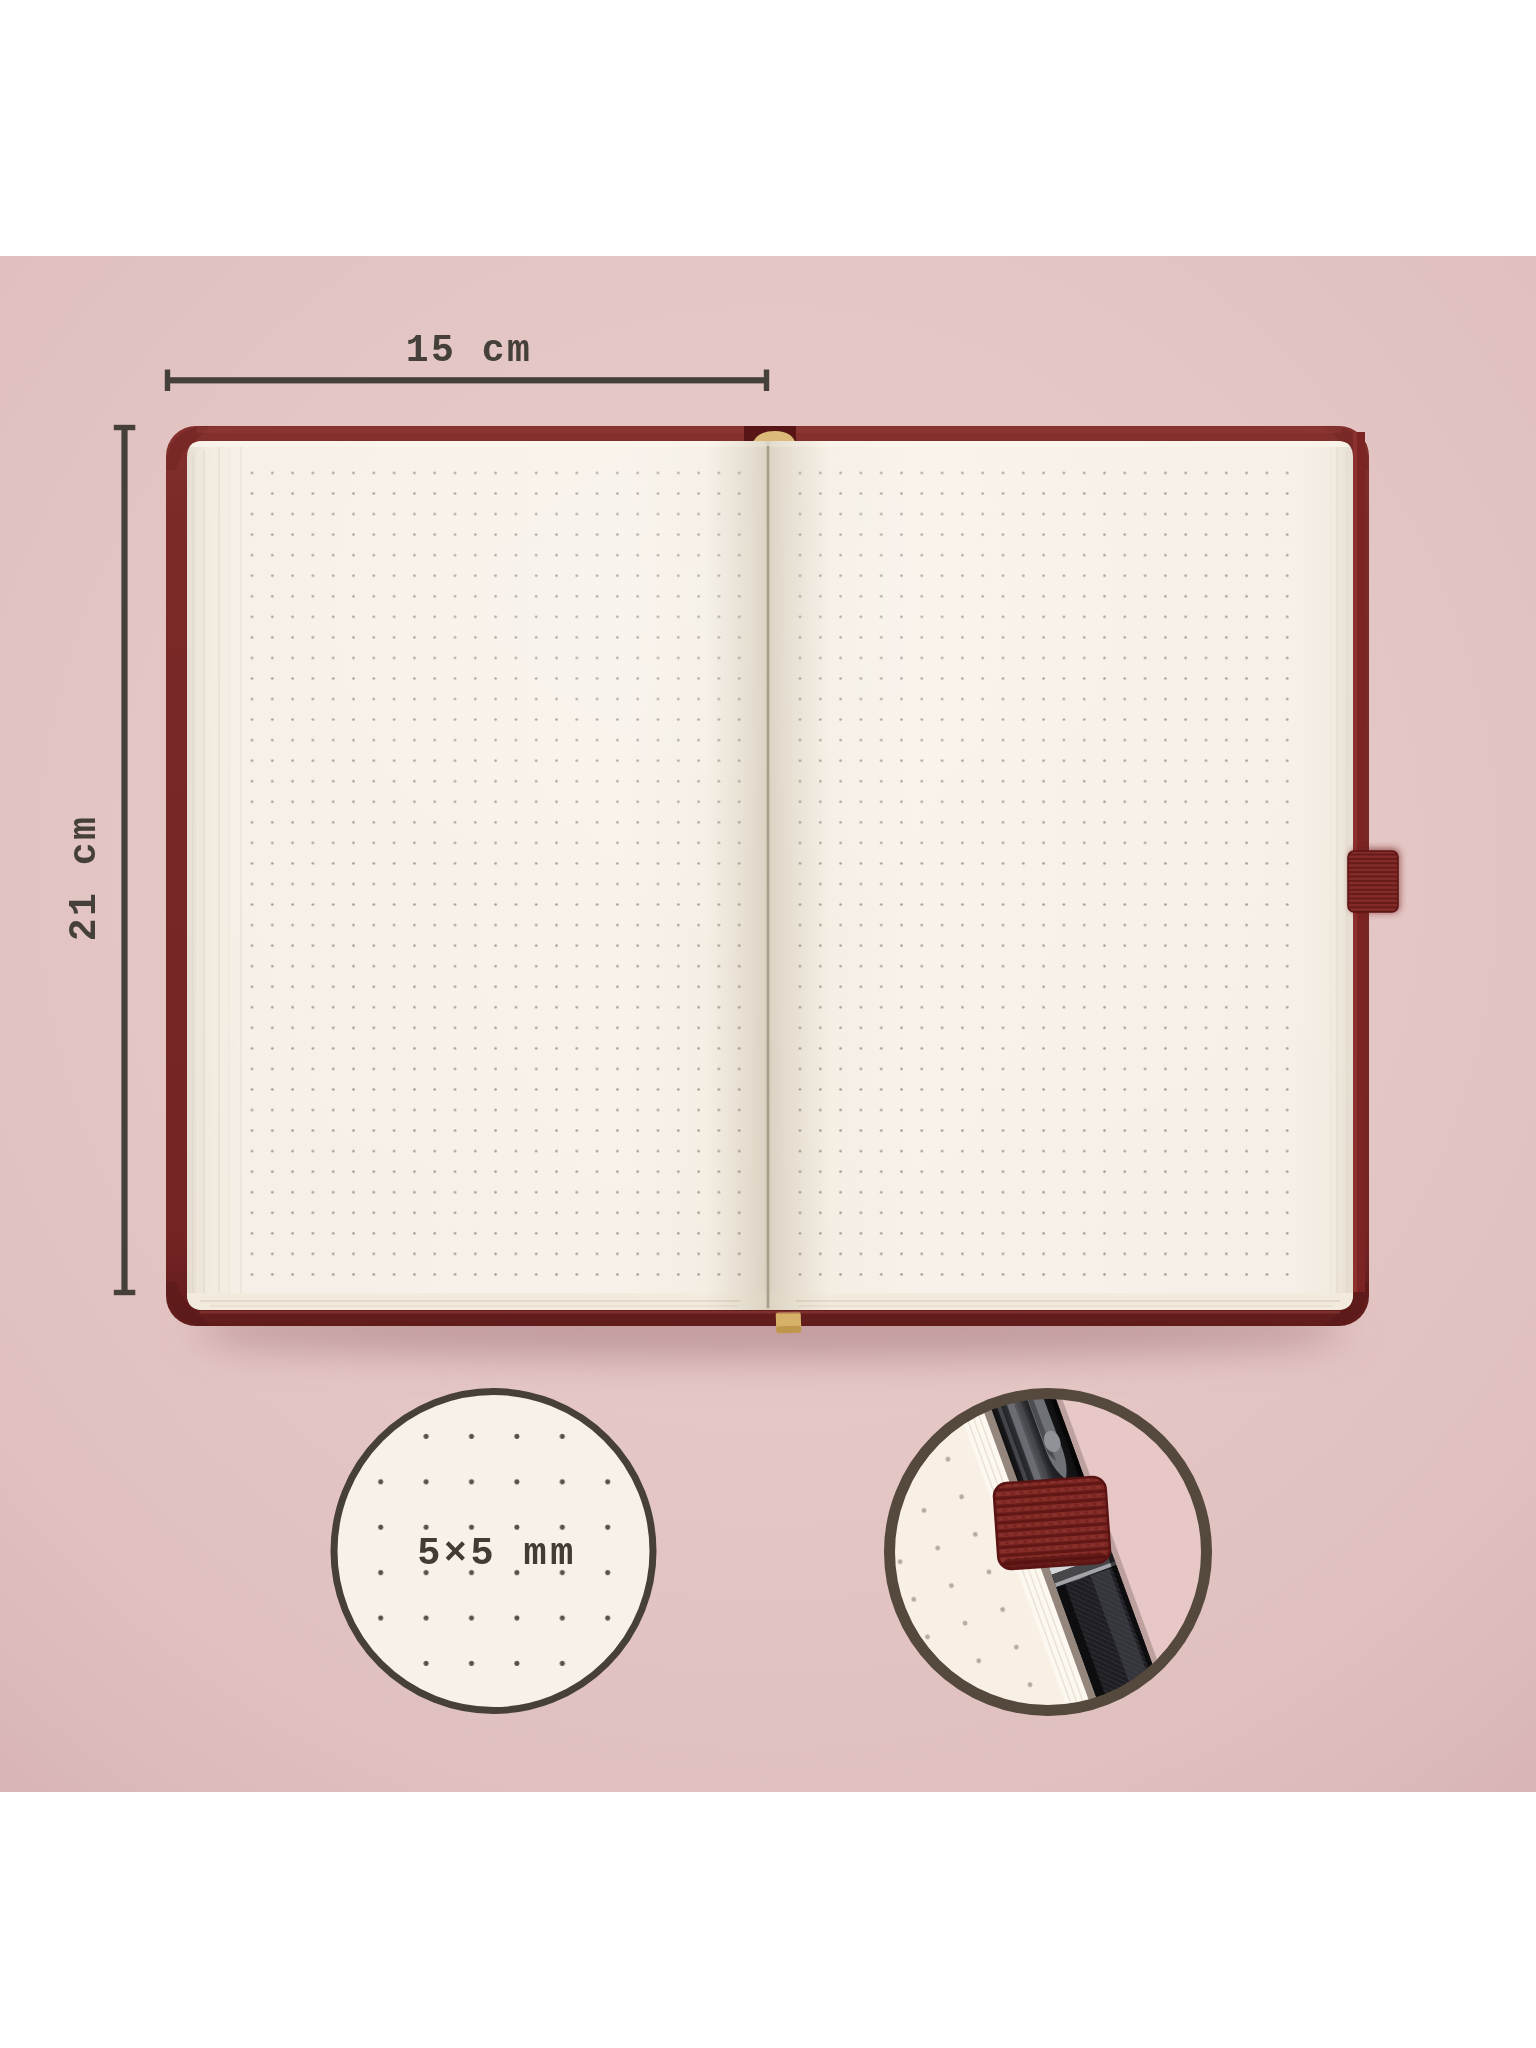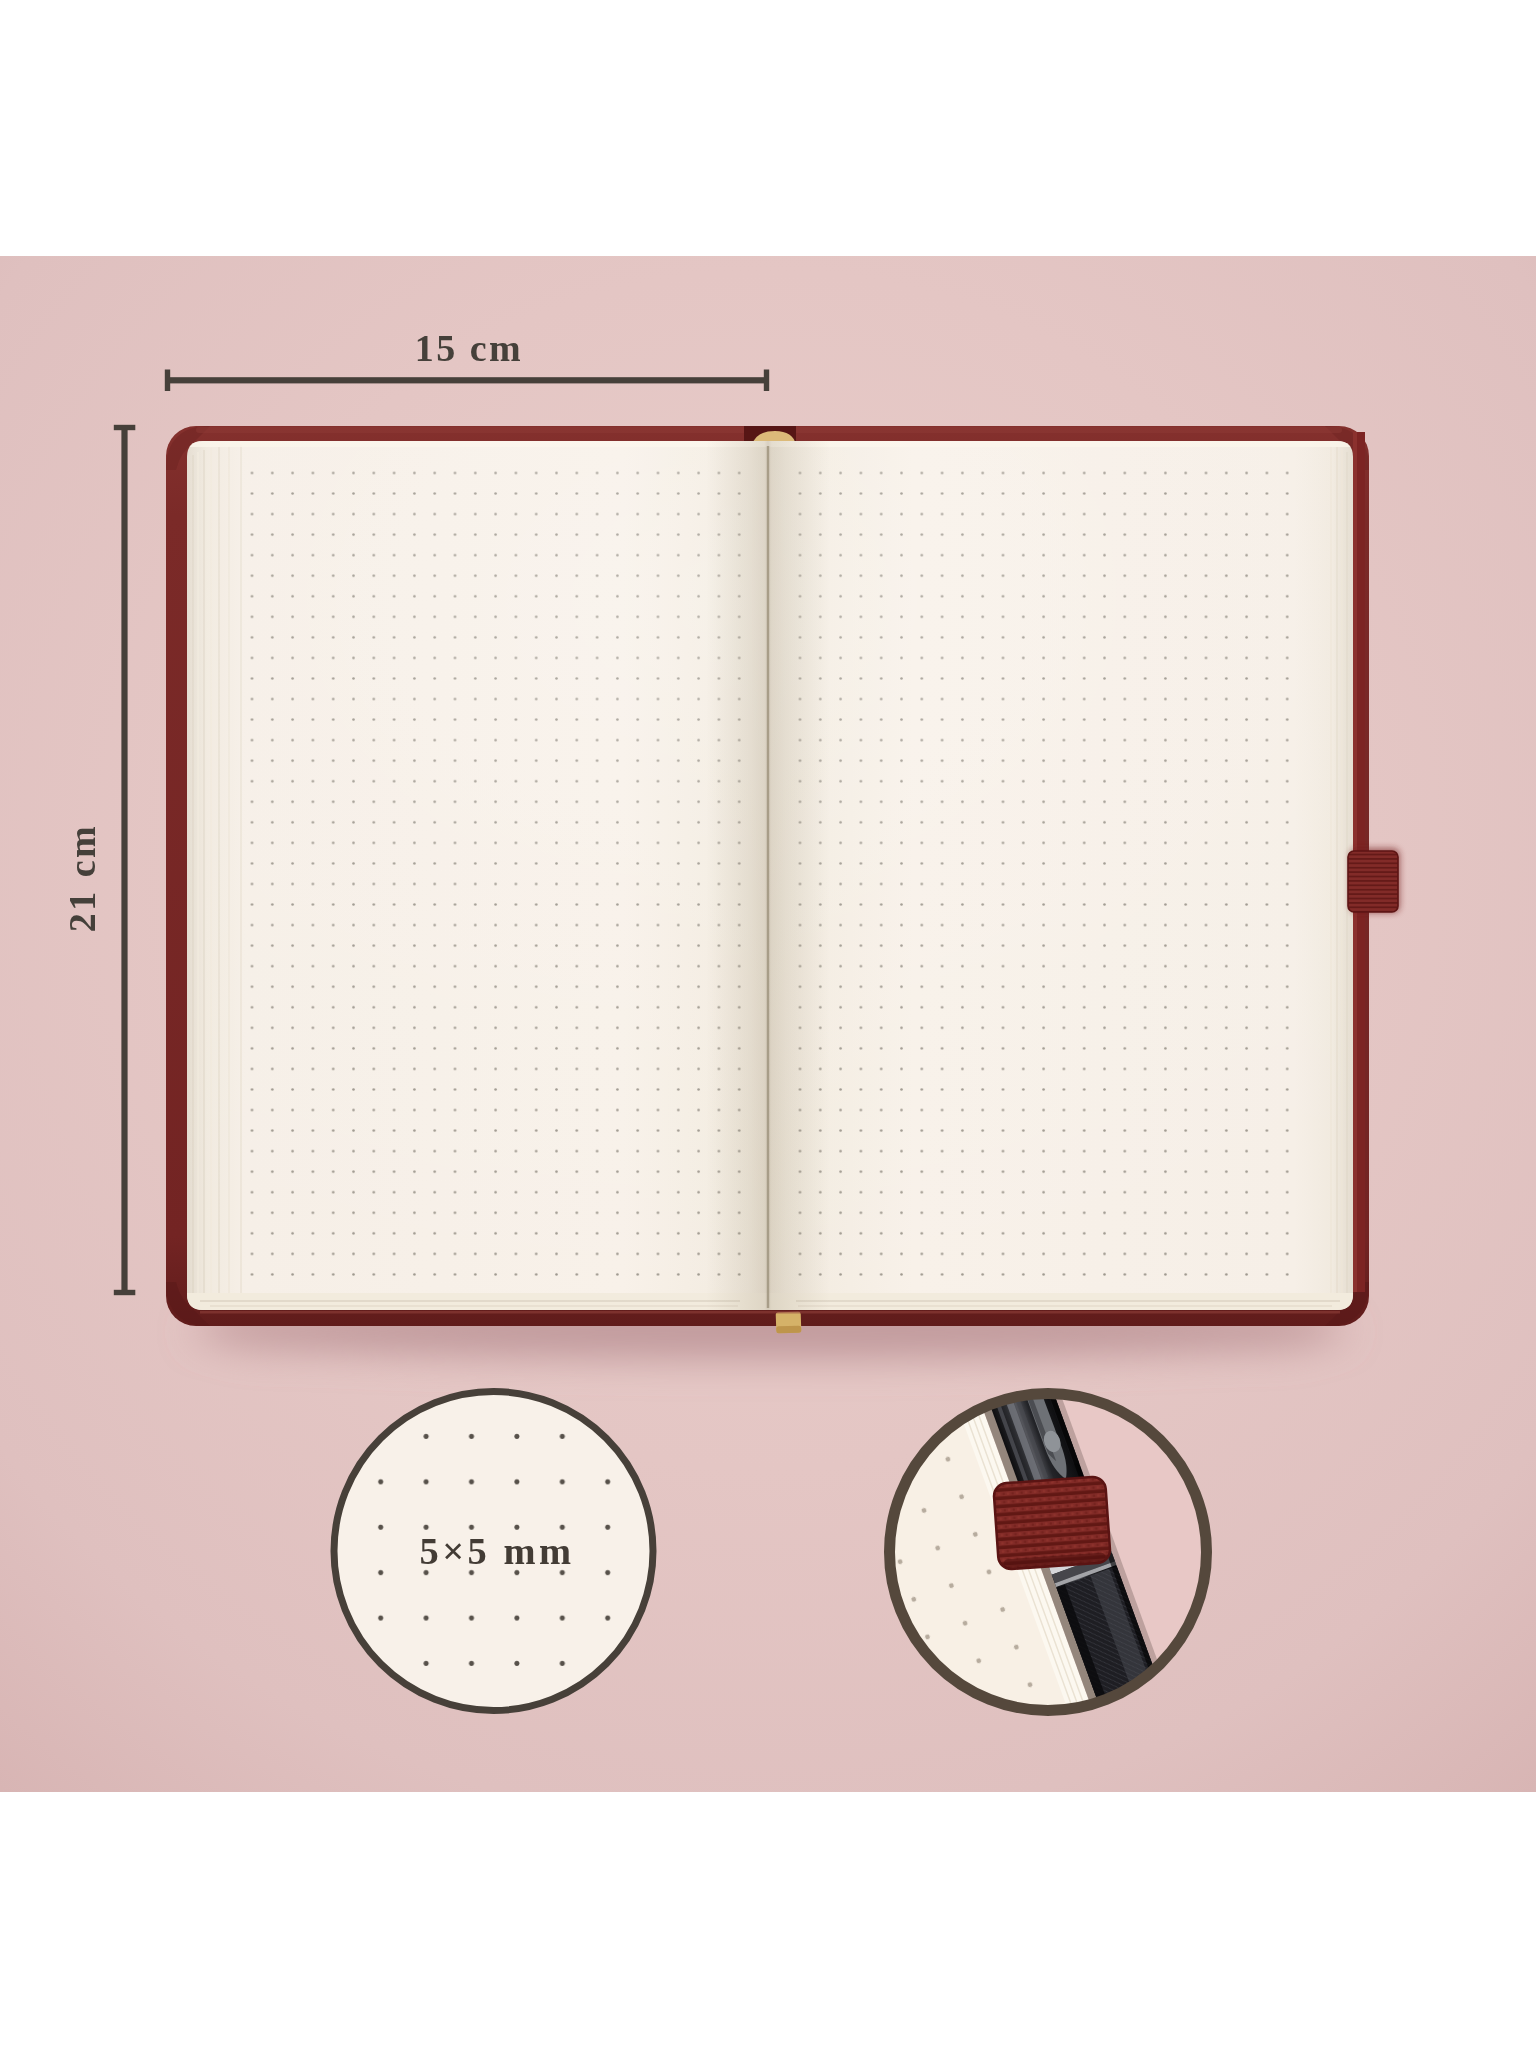--- a/index.html
+++ b/index.html
@@ -1,16 +1,16 @@
 <!DOCTYPE html>
 <html><head>
 <meta charset="utf-8">
 <style>
   html,body{margin:0;padding:0;background:#fff}
-  .page{position:relative;width:1536px;height:1880px;background:#ffffff;overflow:hidden;font-family:Liberation Serif, serif}
+  .page{position:relative;width:1536px;height:1880px;background:#ffffff;overflow:hidden;font-family:Liberation Mono, monospace}
   svg{display:block}
 </style>
 </head>
 <body>
 <div class="page">
 <svg width="1536" height="2048" viewBox="0 0 1536 2048">
 <defs>
   <radialGradient id="bgGrad" cx="0.5" cy="0.40" r="0.78">
     <stop offset="0" stop-color="#e9cecb"></stop>
     <stop offset="0.5" stop-color="#e4c6c4"></stop>

